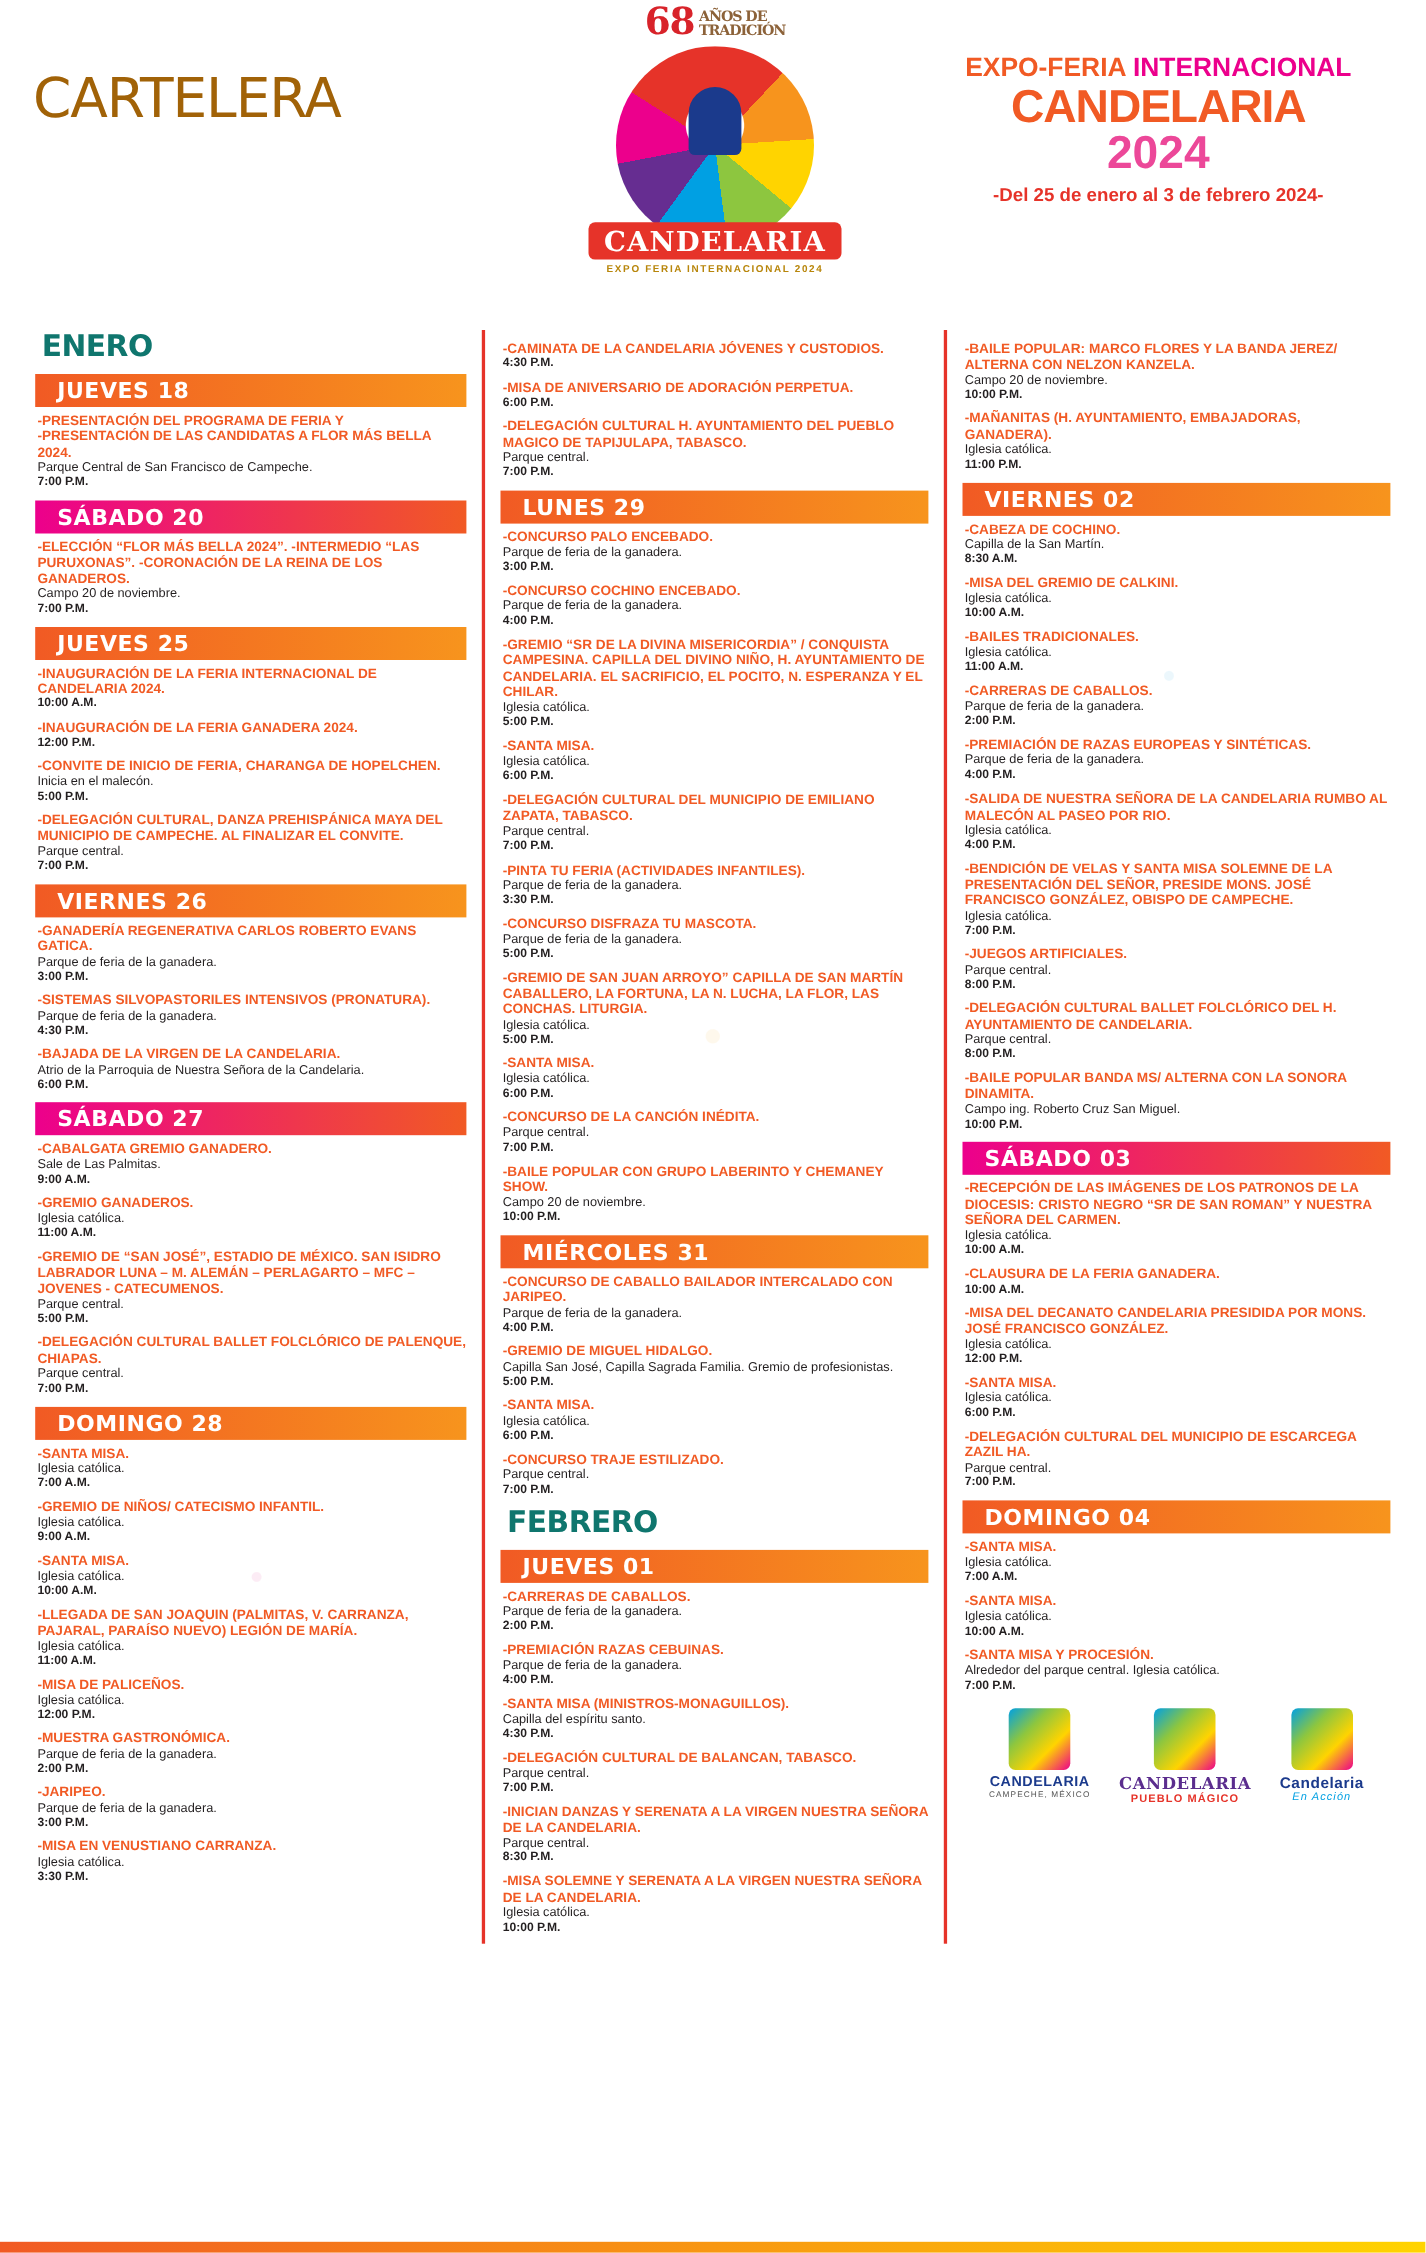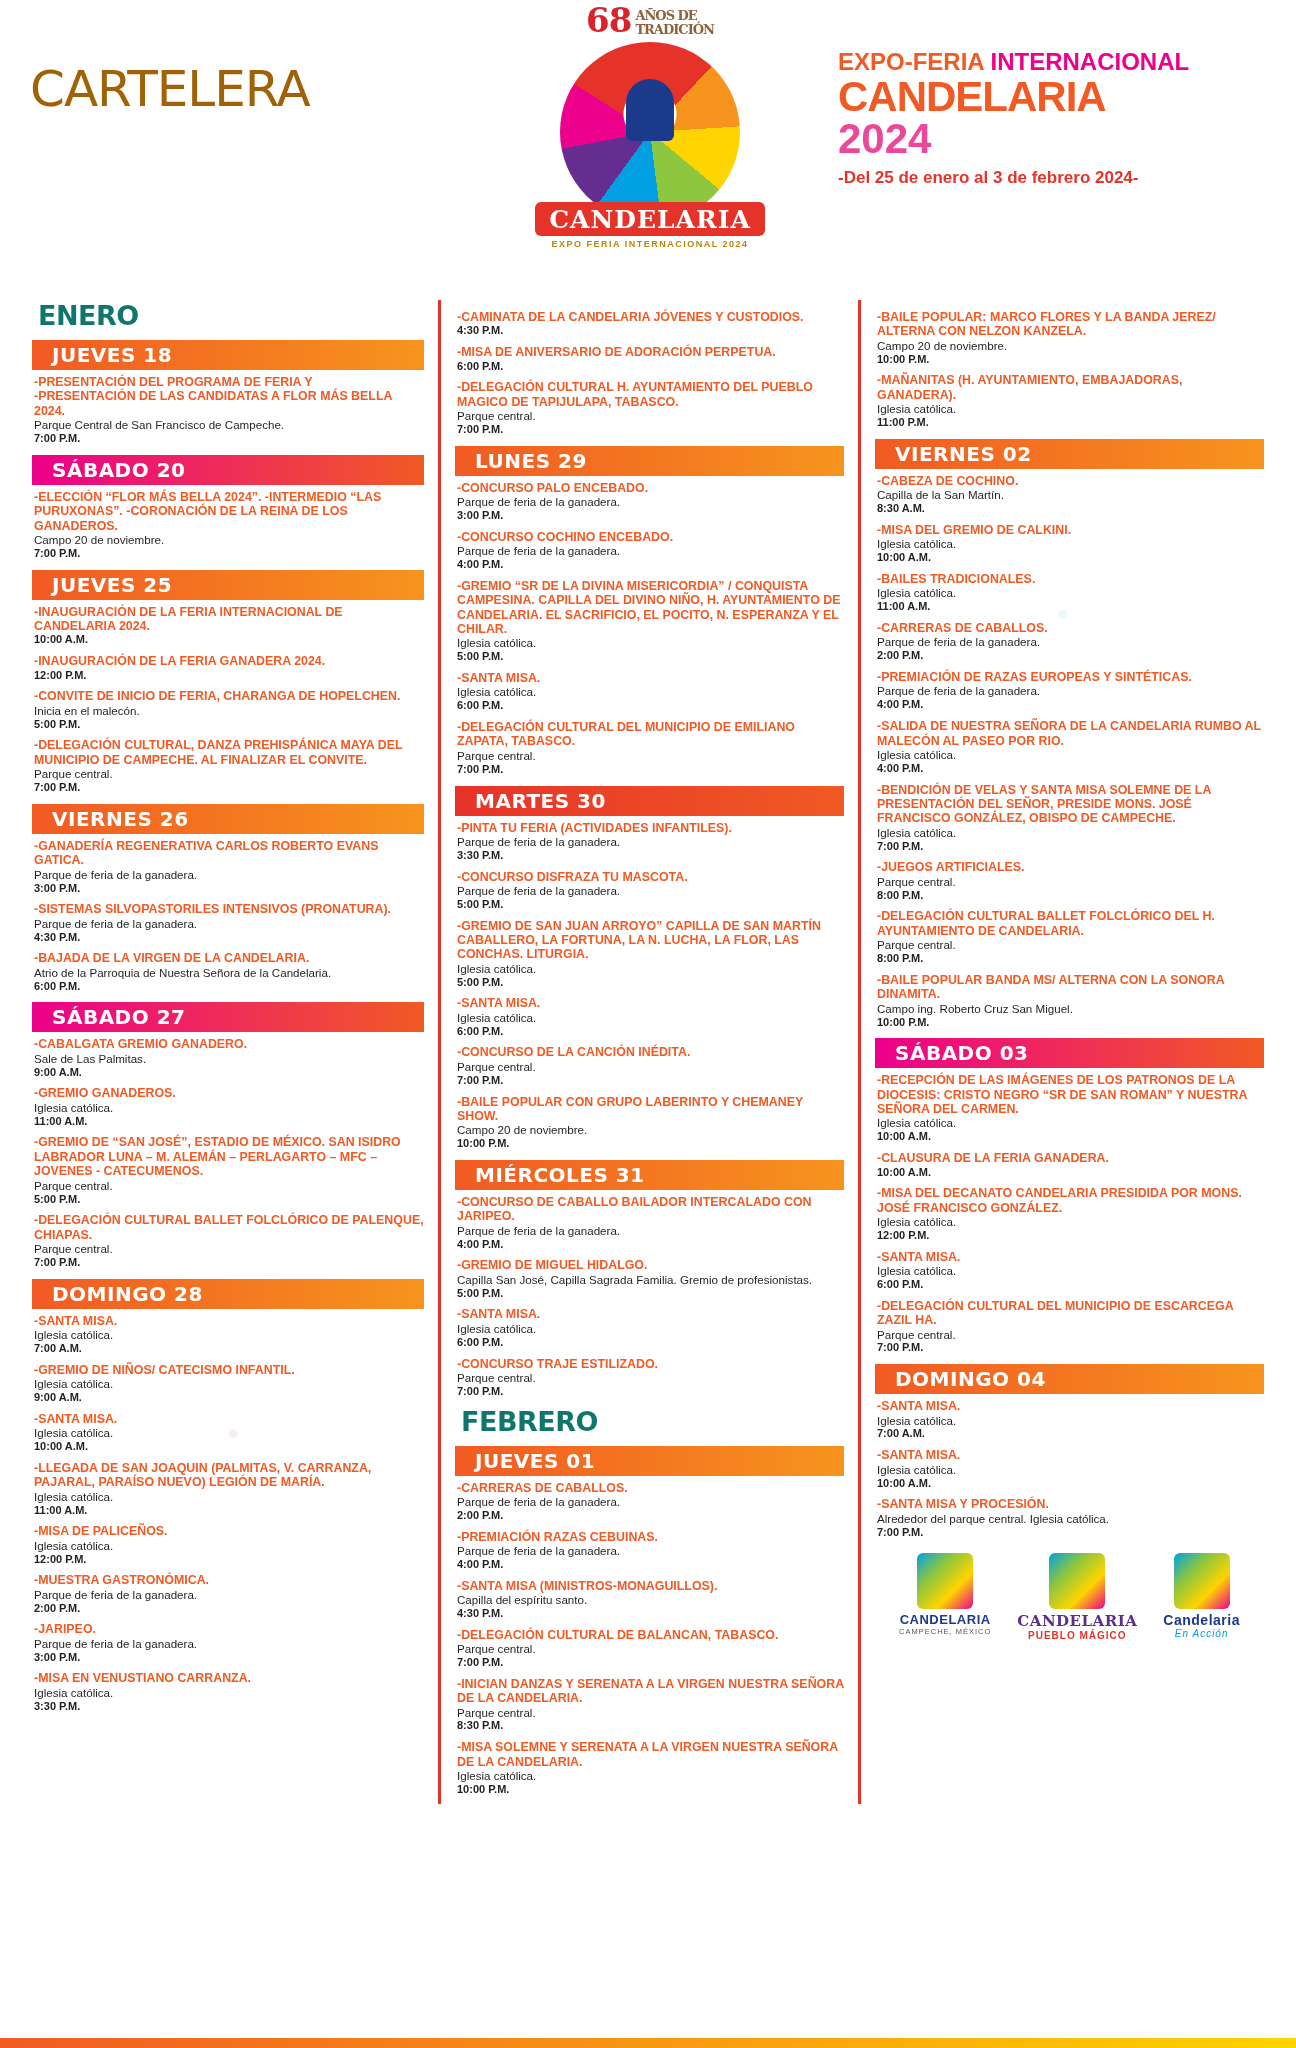--- a/index.html
+++ b/index.html
@@ -50,21 +50,21 @@
     width:48px;height:62px;background:#1b3a8c;border-radius:24px 24px 6px 6px;
   }
   .logo-ribbon {
     margin:-20px auto 0; width:230px; background:#e63329; color:#fff;
     font-family:"DejaVu Serif", serif; font-weight:bold; font-size:25px;
     border-radius:6px; padding:3px 0 2px; letter-spacing:1px;
     position:relative; z-index:3;
   }
   .logo-sub { font-size:9px; color:#b8860b; letter-spacing:1.5px; margin-top:3px; font-weight:bold;}
 
-  .header-right { position:absolute; right:10px; top:48px; width:430px; }
+  .header-right { position:absolute; right:10px; top:48px; width:430px; text-align:center; }
   .hr-line1 { font-size:24px; font-weight:bold; color:#f15a24; letter-spacing:0px; }
   .hr-line1 .int { color:#ec008c; font-weight:bold; }
   .hr-line2 { font-size:42px; font-weight:bold; color:#f15a24; line-height:1.0; letter-spacing:-1px;}
   .hr-line3 { font-size:42px; font-weight:bold; color:#ec4899; line-height:1.0; }
   .hr-dates { margin-top:8px; font-size:17px; font-weight:bold; color:#e63329; line-height:1.15; }
 
   
   .columns { display:flex; gap:0px; position:relative; }
   .col { width:420px; padding:0 14px; position:relative; }
   .col + .col { border-left:3px solid #e63329; }
@@ -285,21 +285,20 @@
           <div class="ev">
             <div class="t">-SANTA MISA.</div>
             <div class="p">Iglesia católica.</div>
             <div class="h">6:00 P.M.</div>
           </div>
           <div class="ev">
             <div class="t">-DELEGACIÓN CULTURAL DEL MUNICIPIO DE EMILIANO ZAPATA, TABASCO.</div>
             <div class="p">Parque central.</div>
             <div class="h">7:00 P.M.</div>
           </div>
-          <div class="daybar red">MARTES 30</div>
           <div class="ev">
             <div class="t">-PINTA TU FERIA (ACTIVIDADES INFANTILES).</div>
             <div class="p">Parque de feria de la ganadera.</div>
             <div class="h">3:30 P.M.</div>
           </div>
           <div class="ev">
             <div class="t">-CONCURSO DISFRAZA TU MASCOTA.</div>
             <div class="p">Parque de feria de la ganadera.</div>
             <div class="h">5:00 P.M.</div>
           </div>

